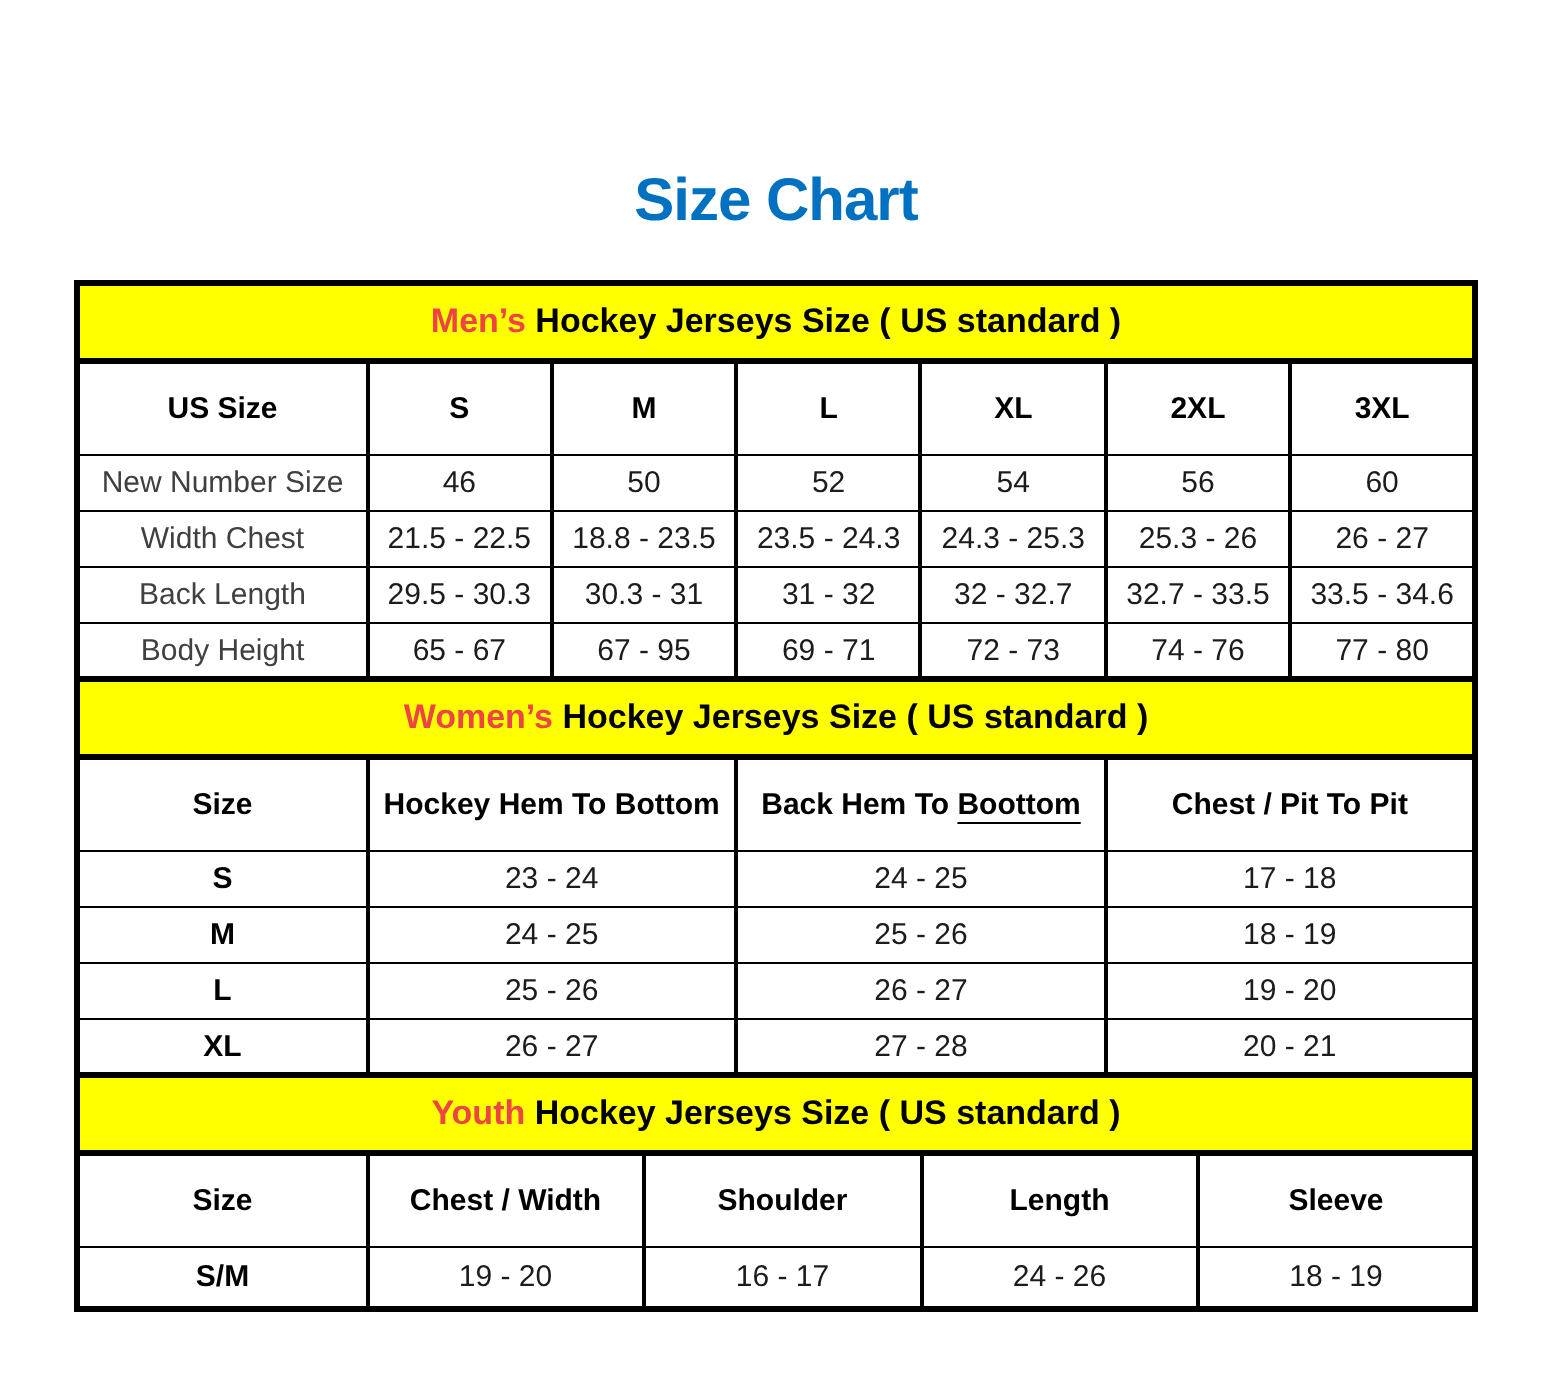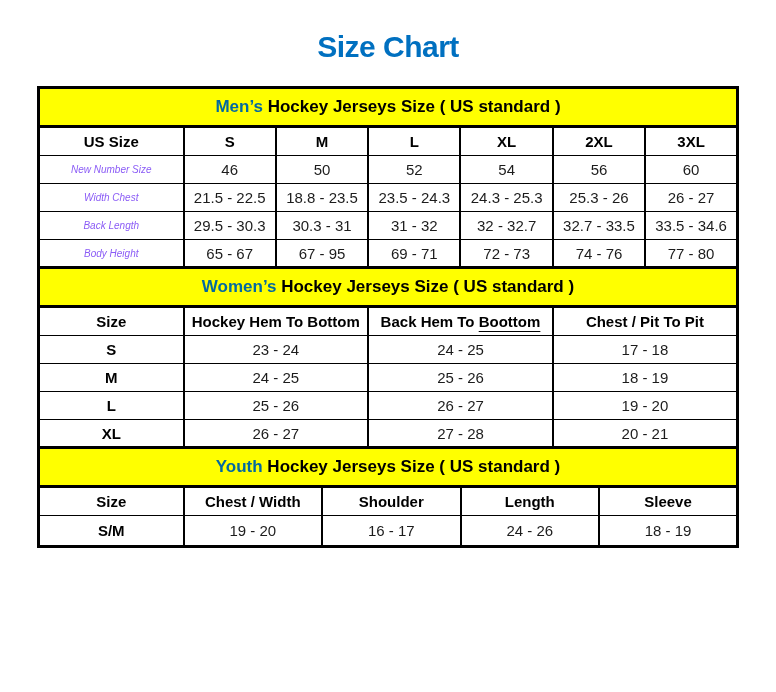--- a/index.html
+++ b/index.html
@@ -2,21 +2,21 @@
 <html><head>
 <meta charset="utf-8">
 <style>
   * { box-sizing: border-box; }
   html, body {
     margin: 0; padding: 0;
     width: 776px; height: 692px;
     background: #ffffff;
     font-family: "Liberation Sans", sans-serif;
   }
-  .page { padding-top: 30px; }
+  .page { padding-top: 84px; }
   .page-title {
     margin: 0 0 22px 0;
     text-align: center;
     color: #0070C0;
     font-size: 30px;
     font-weight: bold;
     letter-spacing: -0.5px;
   }
   .chart-wrap { width: 702px; margin: 0 auto; }
   table.size-table {
@@ -37,34 +37,34 @@
     white-space: nowrap;
   }
   th.band {
     background: #FFFF00;
     height: 39px;
     font-size: 17px;
     font-weight: bold;
     color: #000;
     border-bottom: 3px solid #000;
   }
-  th.band .accent { color: #0369a1; }
+  th.band .accent { color: #ef4444; }
   tr.colhead th {
-    height: 29px;
+    height: 47px;
     font-size: 15px;
     font-weight: bold;
     color: #000;
   }
   td {
     height: 28px;
     font-size: 15px;
     font-weight: normal;
     color: #1c1c1c;
   }
-  td.rowlabel { font-size: 10px; color: #8b5cf6; font-style: italic; }
+  td.rowlabel { font-size: 15px; color: #404040; }
   td.sizelabel { font-weight: bold; color: #000; }
   table.youth td { height: 31px; }
   .misspell {
     text-decoration-line: underline;
     text-decoration-style: wavy;
     text-decoration-color: #E03030;
     text-decoration-thickness: 1px;
     text-underline-offset: 4px;
     text-decoration: underline;
   }

